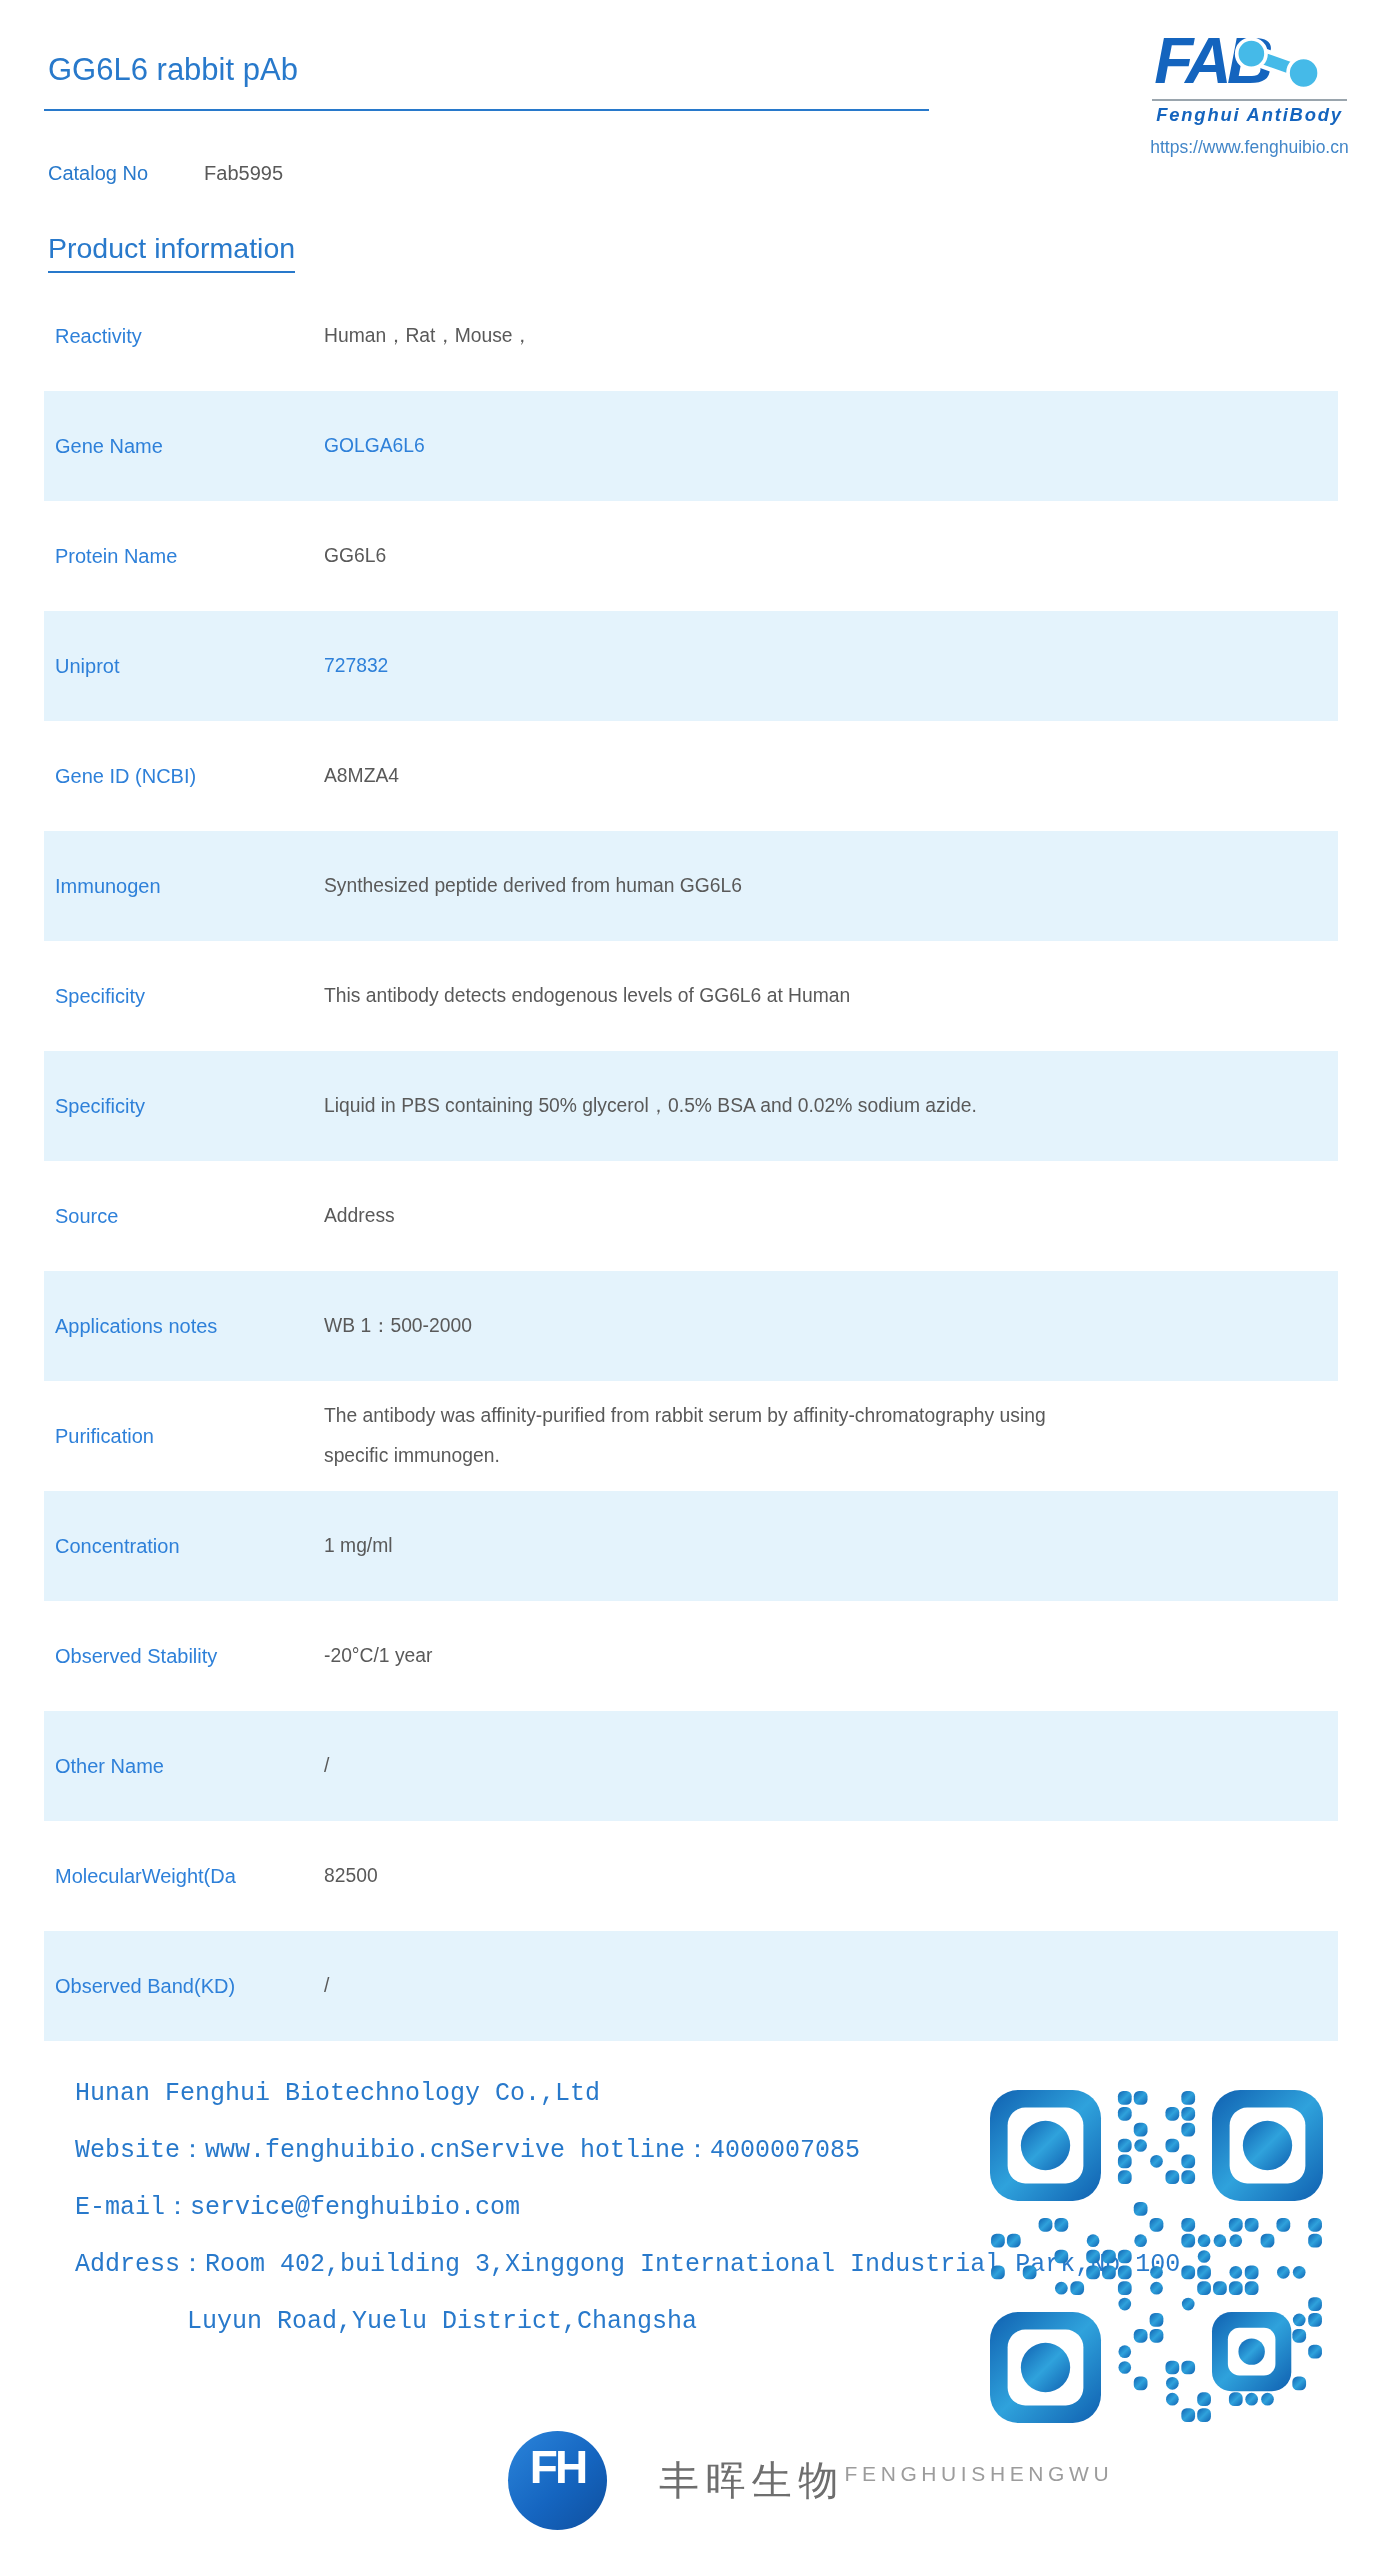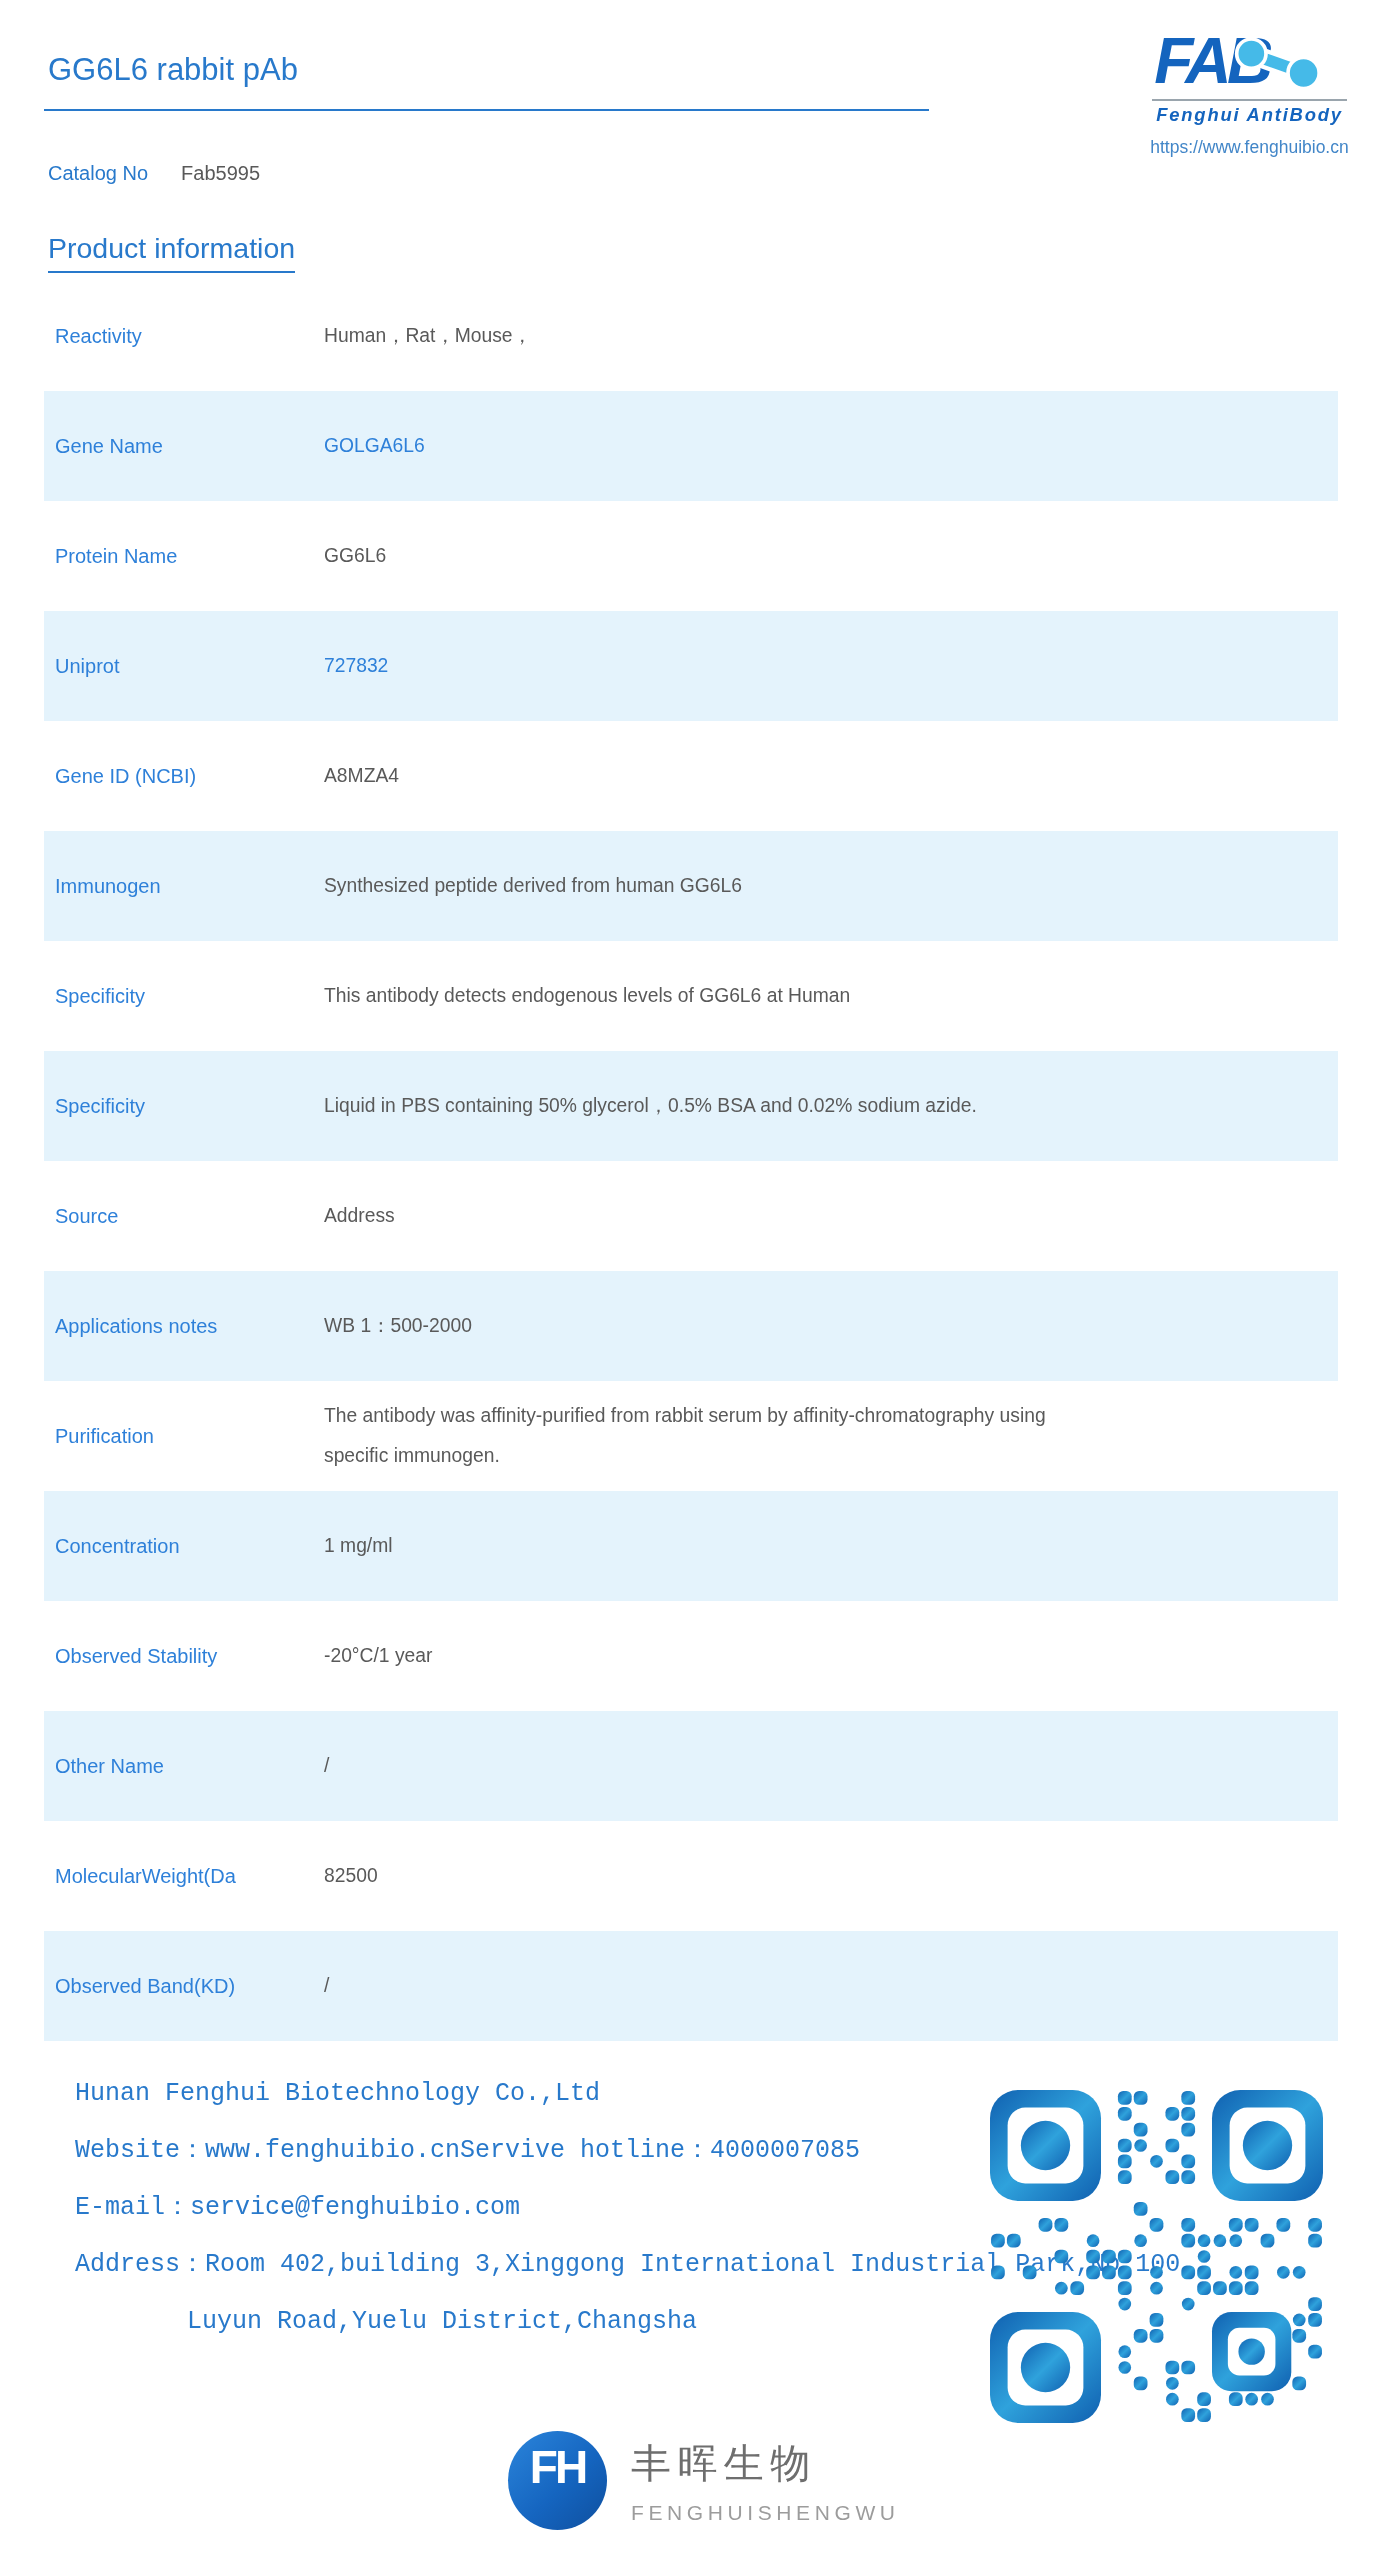--- a/index.html
+++ b/index.html
@@ -9,21 +9,21 @@
   .page{position:absolute;inset:0;background:#ffffff;overflow:hidden;}
 
   
   .doc-title{position:absolute;left:48px;top:52px;font-size:31px;color:#2879CB;}
   .title-rule{position:absolute;left:44px;top:109px;width:885px;height:1.8px;background:#2879CB;}
   .logo{position:absolute;left:1150px;top:28px;width:199px;text-align:center;}
   .logo-divider{height:1.8px;background:#9aa5ad;margin:1.8px 1.8px 3.7px 1.8px;}
   .logo-tagline{font-size:18.4px;font-weight:bold;font-style:italic;color:#1464BE;letter-spacing:1.8px;white-space:nowrap;}
   .logo-url{font-size:17.5px;color:#4286C8;margin-top:11px;white-space:nowrap;}
 
-  .catalog{position:absolute;left:48px;top:162px;display:flex;gap:33px;font-size:20px;}
+  .catalog{position:absolute;left:48px;top:162px;display:flex;gap:56px;font-size:20px;}
   .catalog-label{color:#2879CB;}
   .catalog-value{color:#595959;}
 
   .section-heading{position:absolute;left:48px;top:232px;font-size:28.5px;color:#2879CB;
                    display:inline-block;border-bottom:2.8px solid #2879CB;padding-bottom:6.4px;}
 
   
   .table{position:absolute;left:44px;top:281px;width:1294px;}
   .t-row{height:110px;display:flex;align-items:center;}
   .t-row.shaded{background:#E4F3FC;}
@@ -42,21 +42,21 @@
   
   .bottom-logo{position:absolute;left:508px;top:2431px;display:flex;align-items:center;gap:24px;}
   .blc{width:99px;height:99px;border-radius:50%;position:relative;overflow:hidden;
        background:linear-gradient(135deg,#2B85DB 0%,#1565C0 55%,#0E4F9E 100%);flex:none;}
   .blc-mono{position:absolute;left:0;top:0;width:100%;height:72%;display:flex;align-items:center;justify-content:center;
             color:#ffffff;font-size:46px;font-weight:bold;letter-spacing:-2.8px;}
   .swoosh1{position:absolute;width:170%;height:90%;left:-32%;top:32%;border-radius:50%;
            border-bottom:8.3px solid #ffffff;transform:rotate(-14deg);}
   .swoosh2{position:absolute;width:170%;height:90%;left:-28%;top:44%;border-radius:50%;
            border-bottom:6.4px solid #54B7E6;transform:rotate(-14deg);}
-  .bl-text{display:flex;flex-direction:column;}
+  .bl-text{display:flex;margin-left:28px;}
   .bl-cn{font-size:40px;color:#6E6E6E;letter-spacing:6.4px;}
   .bl-en{font-size:21px;color:#9C9C9C;letter-spacing:4.6px;margin-top:9.2px;}
 </style>
 </head>
 <body>
 
 <div class="page">
 
   <div class="doc-title">GG6L6 rabbit pAb</div>
   <div class="title-rule"></div>

